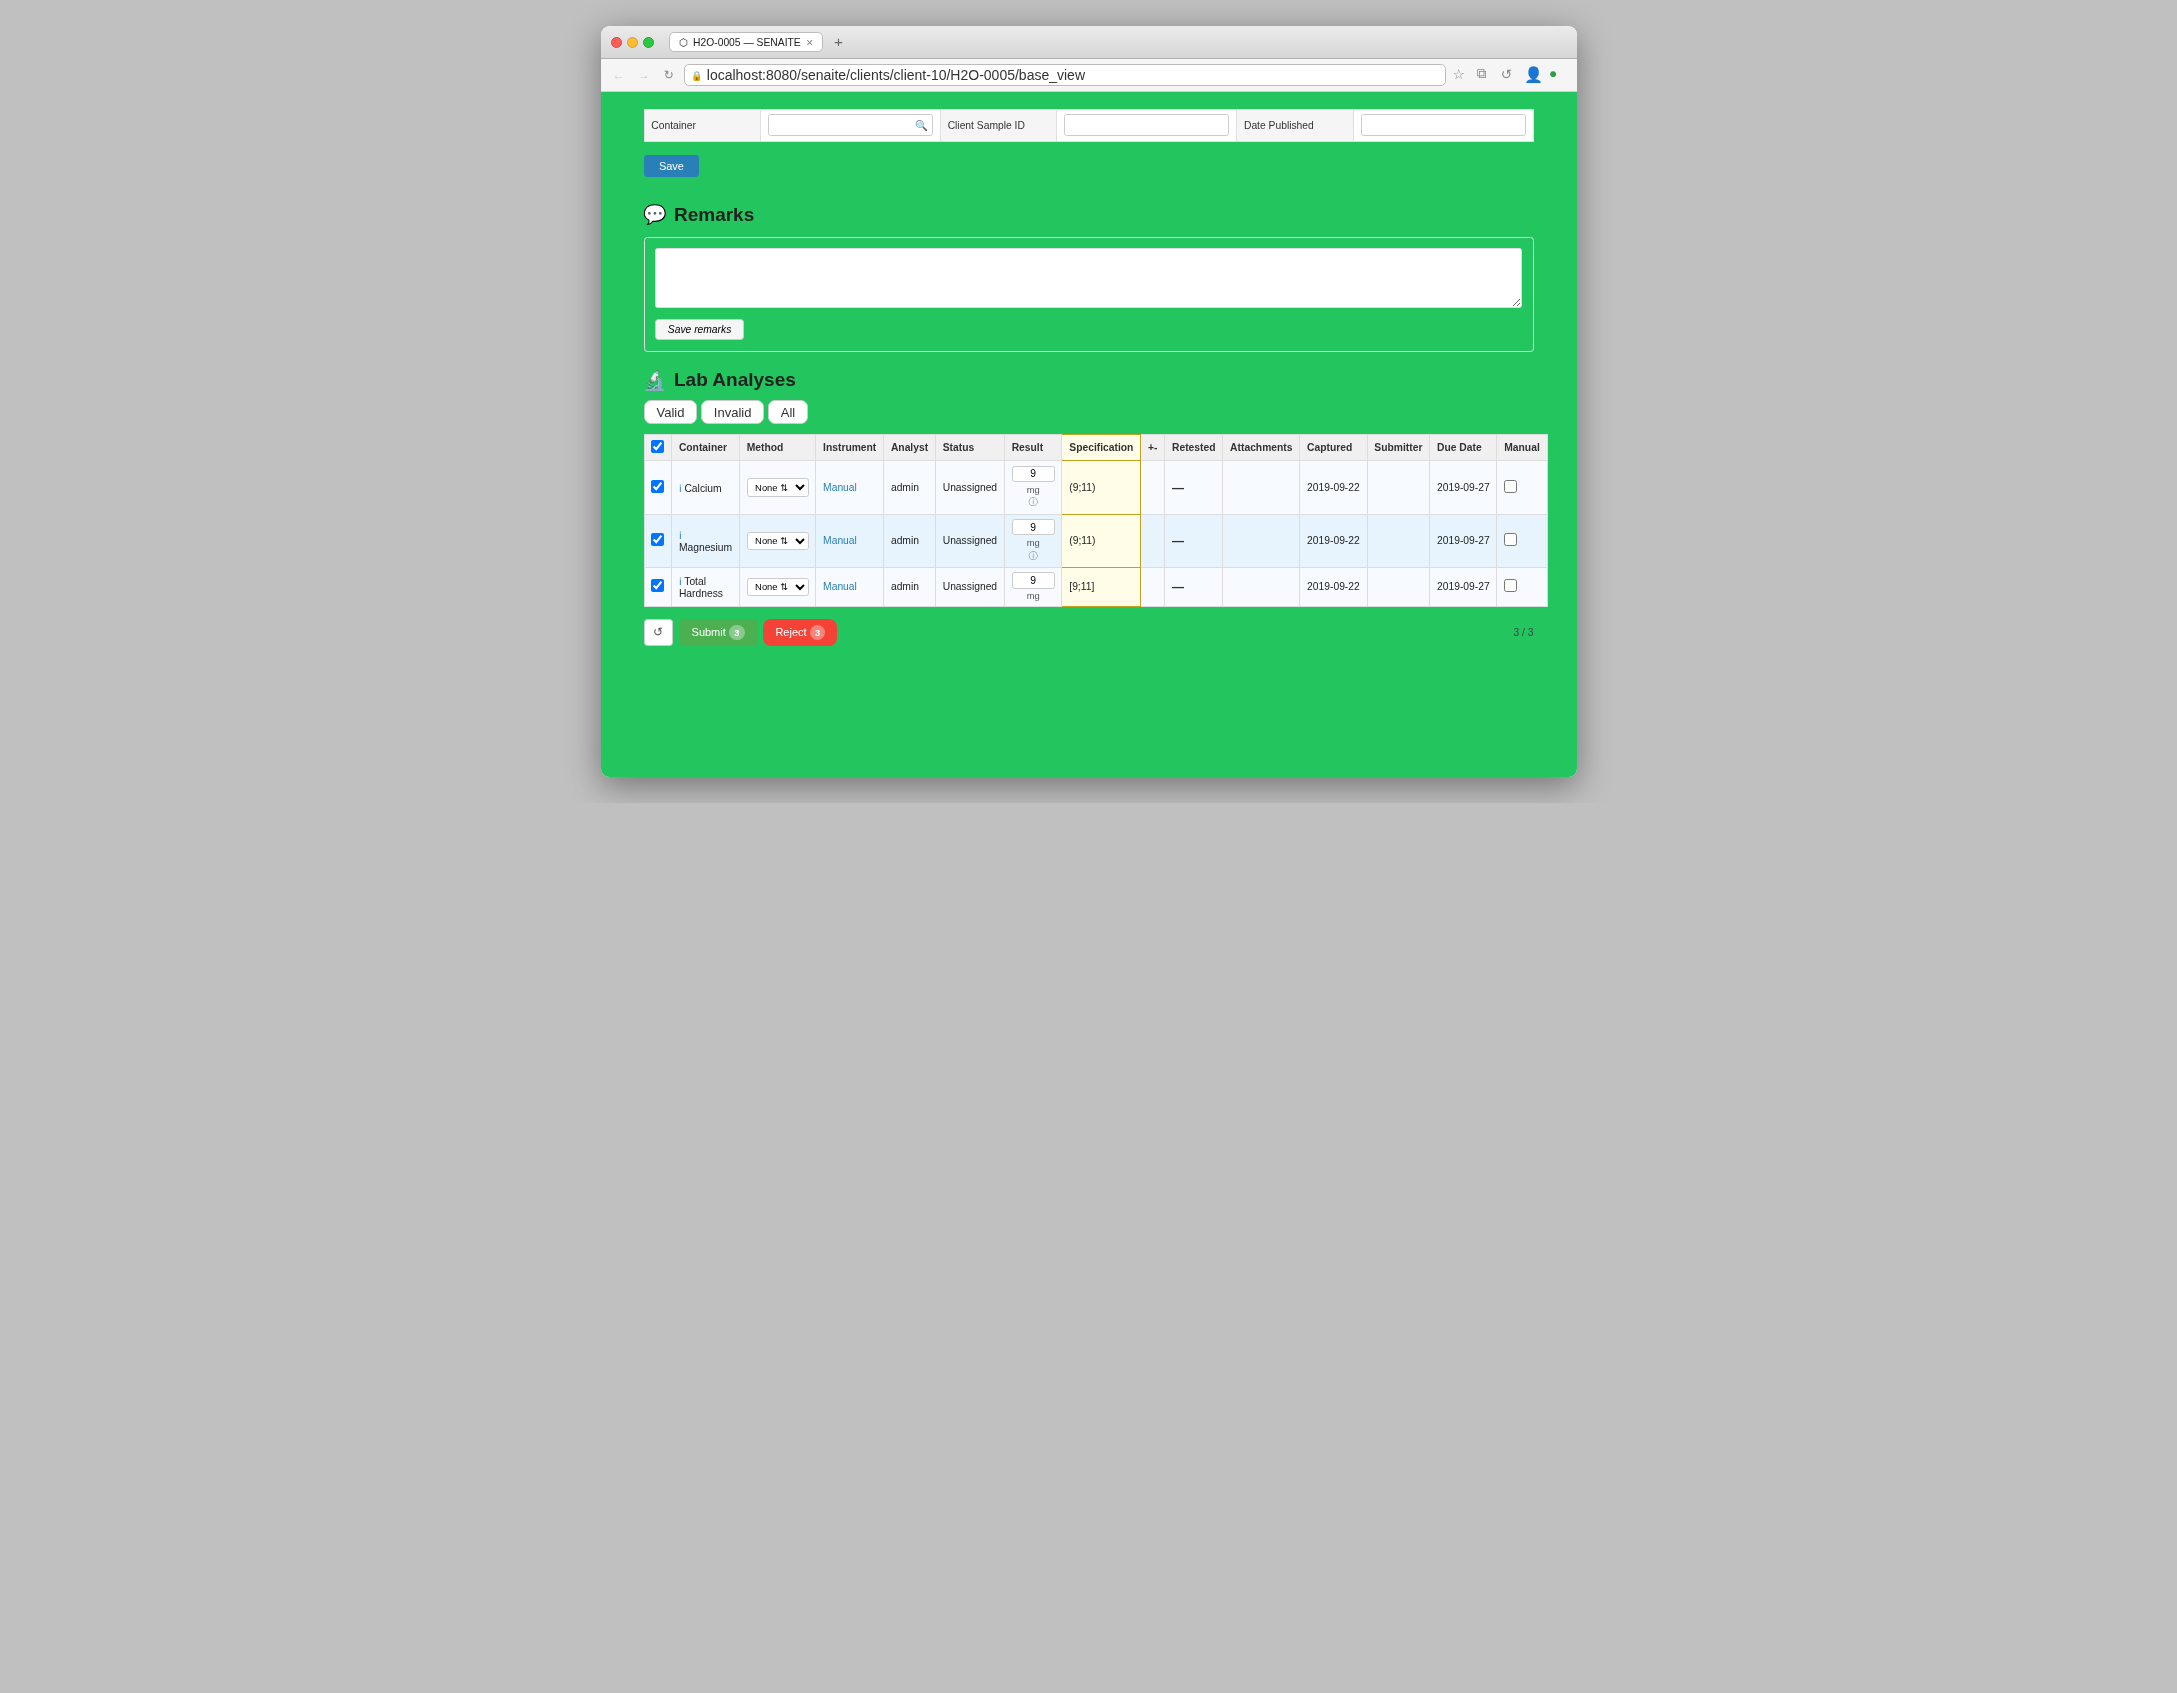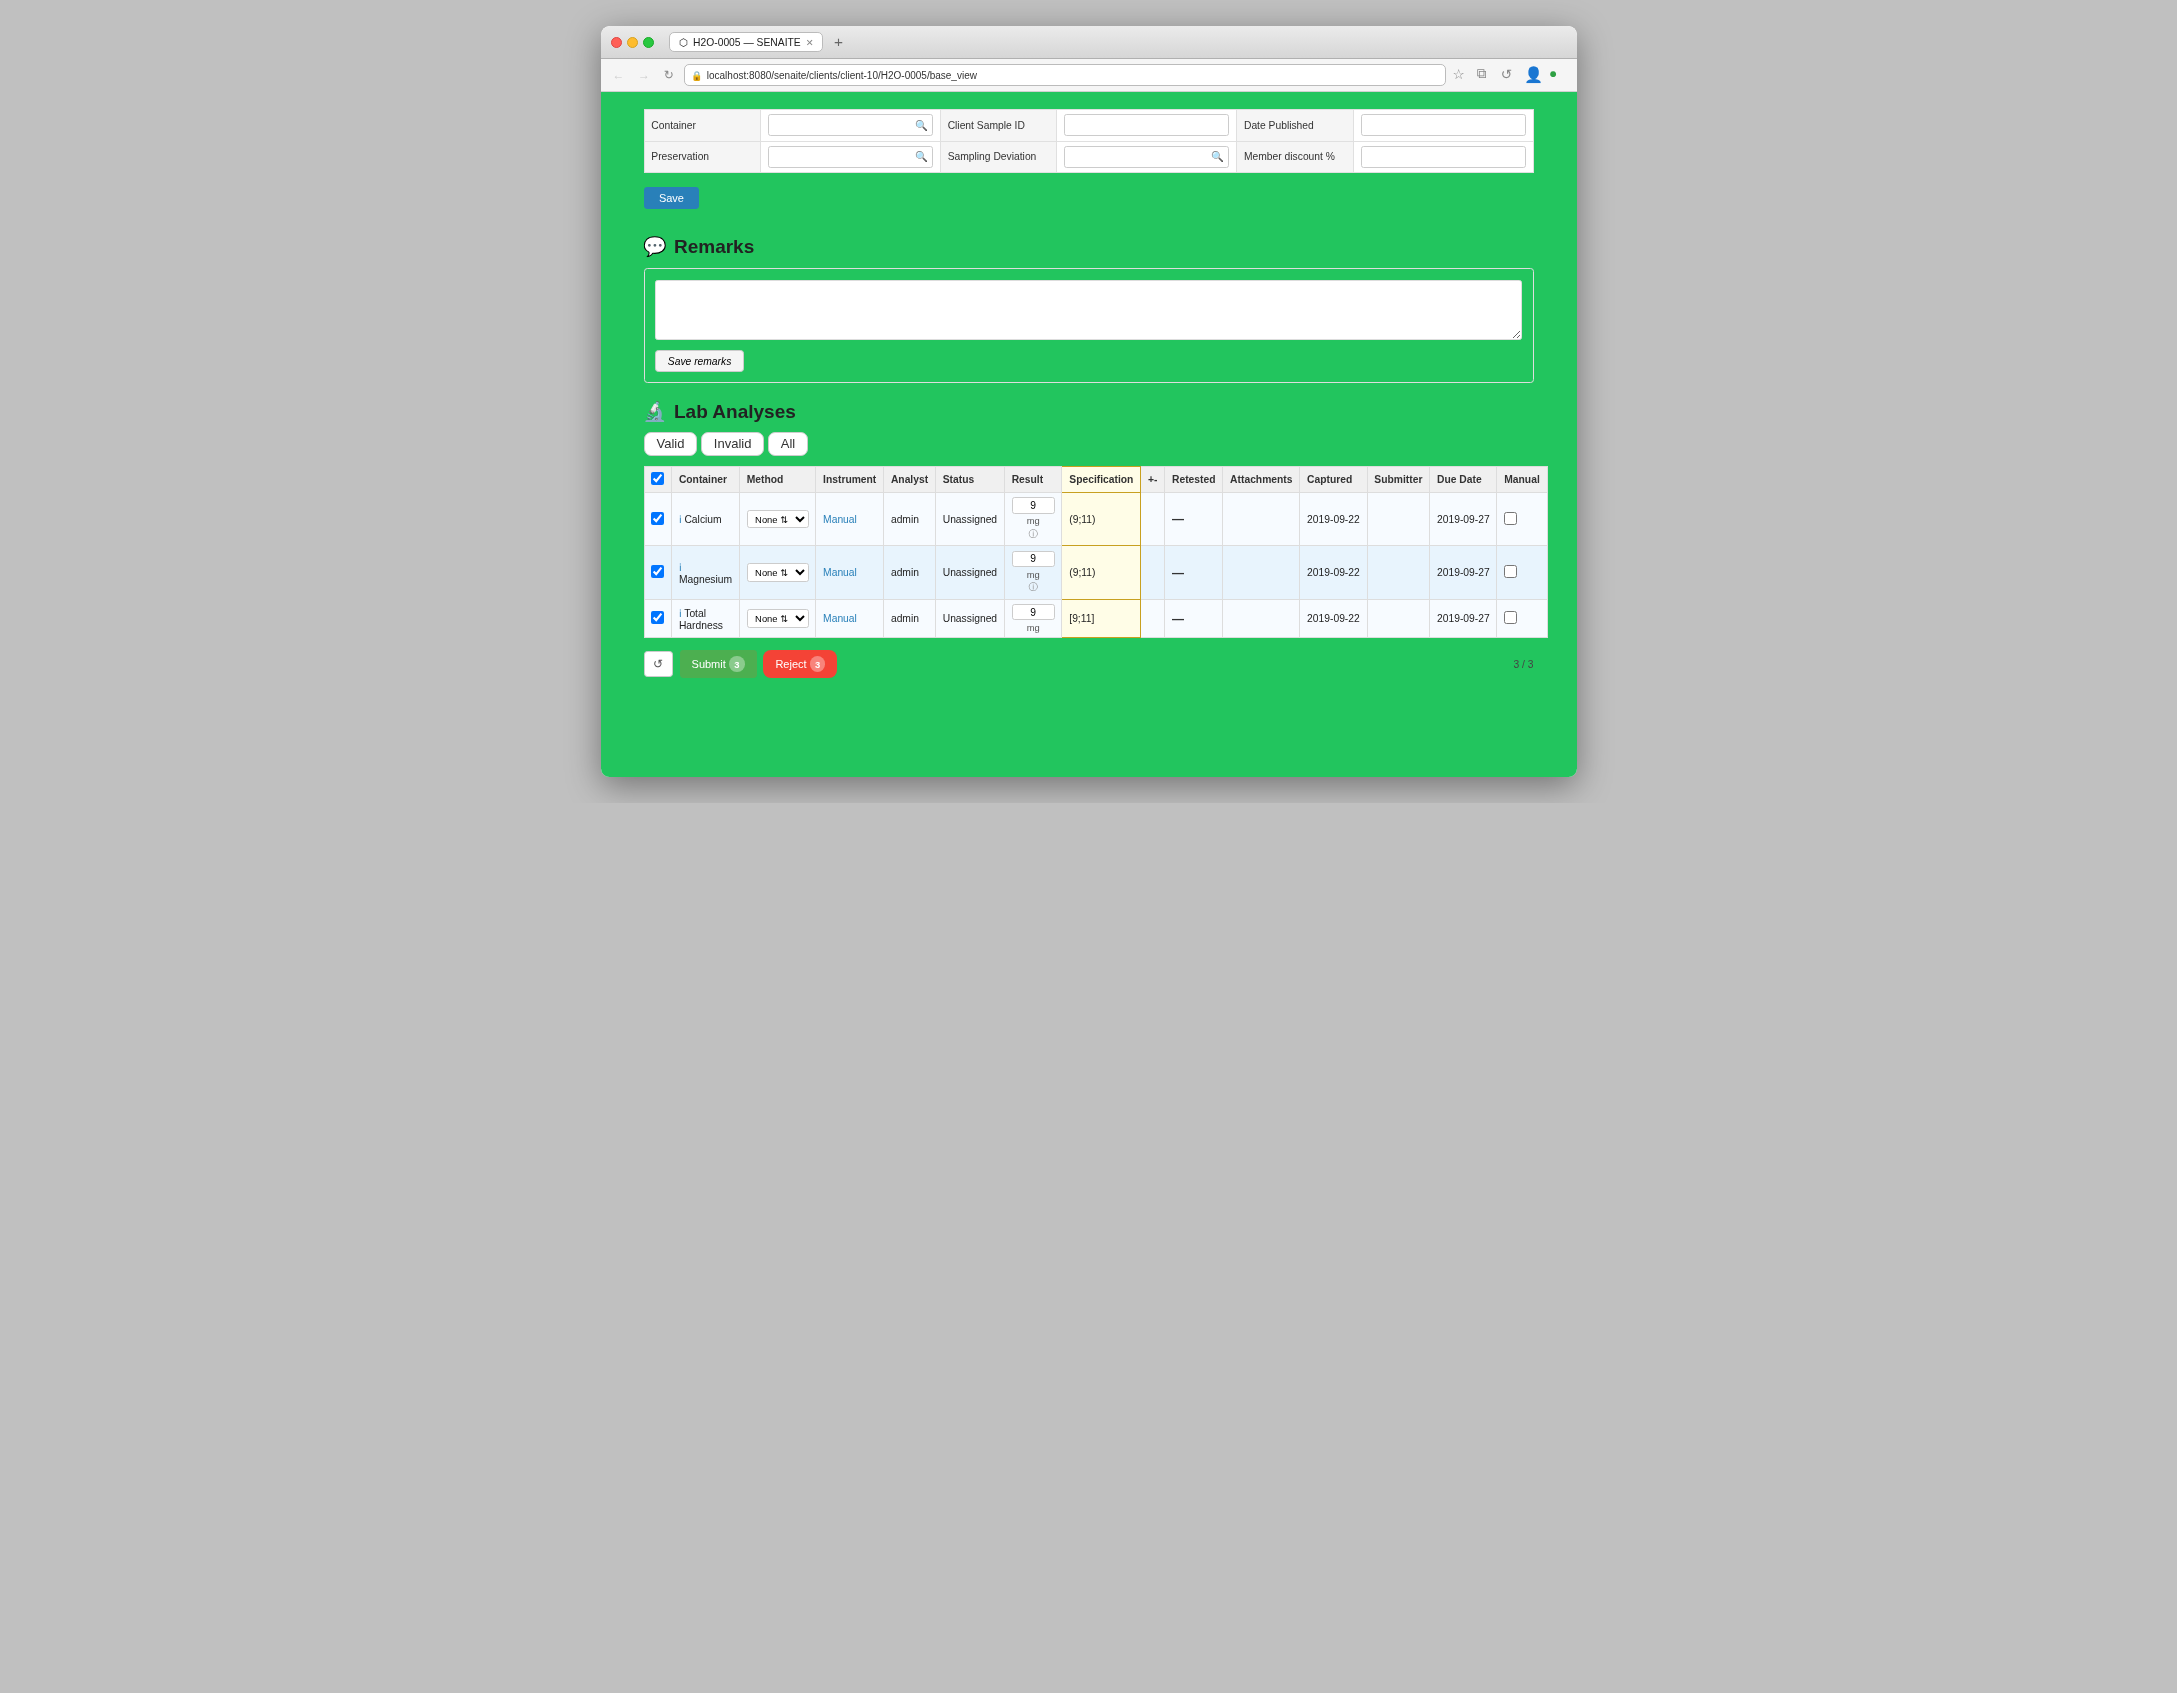--- a/index.html
+++ b/index.html
@@ -78,21 +78,21 @@
       border-radius: 5.1px;
       height: 22px;
       padding: 0 6.8px;
       font-size: 10.3px;
       display: flex;
       align-items: center;
       gap: 3.4px;
       color: #333;
     }
     .url-lock { color: #555; font-size: 9.4px; }
-    .url-text { flex: 1; font-size: 10px; color: #333; }
+    .url-text { flex: 1; font-size: 14px; color: #333; }
     .address-icons { display: flex; gap: 5.1px; align-items: center; }
     .addr-icon { width: 19px; height: 19px; color: #666; cursor: pointer; }
     
     .content {
       background: #22c55e;
       padding: 17px 43px 26px 43px;
       min-height: 685px;
     }
     
     .form-table {
@@ -404,40 +404,20 @@
             <span class="search-icon-sm">🔍</span>
           </div>
         </td>
         <td class="label-cell">Client Sample ID</td>
         <td class="input-cell">
           <input type="text" class="form-input" value="" style="">
         </td>
         <td class="label-cell">Date Published</td>
         <td class="input-cell">
           <input type="text" class="form-input" value="" style="">
-        </td>
-      </tr>
-      <tr>
-        <td class="label-cell">Preservation</td>
-        <td class="input-cell">
-          <div class="form-input-search">
-            <input type="text" class="form-input" value="" style="">
-            <span class="search-icon-sm">🔍</span>
-          </div>
-        </td>
-        <td class="label-cell">Sampling Deviation</td>
-        <td class="input-cell">
-          <div class="form-input-search">
-            <input type="text" class="form-input" value="" style="">
-            <span class="search-icon-sm">🔍</span>
-          </div>
-        </td>
-        <td class="label-cell">Member discount %</td>
-        <td class="input-cell">
-          <input type="text" class="form-input" style="">
         </td>
       </tr>
     </tbody>
       </table>
 
     <button class="btn-save">Save</button>
 
     
     <div class="section-title">
       <span>💬</span>

